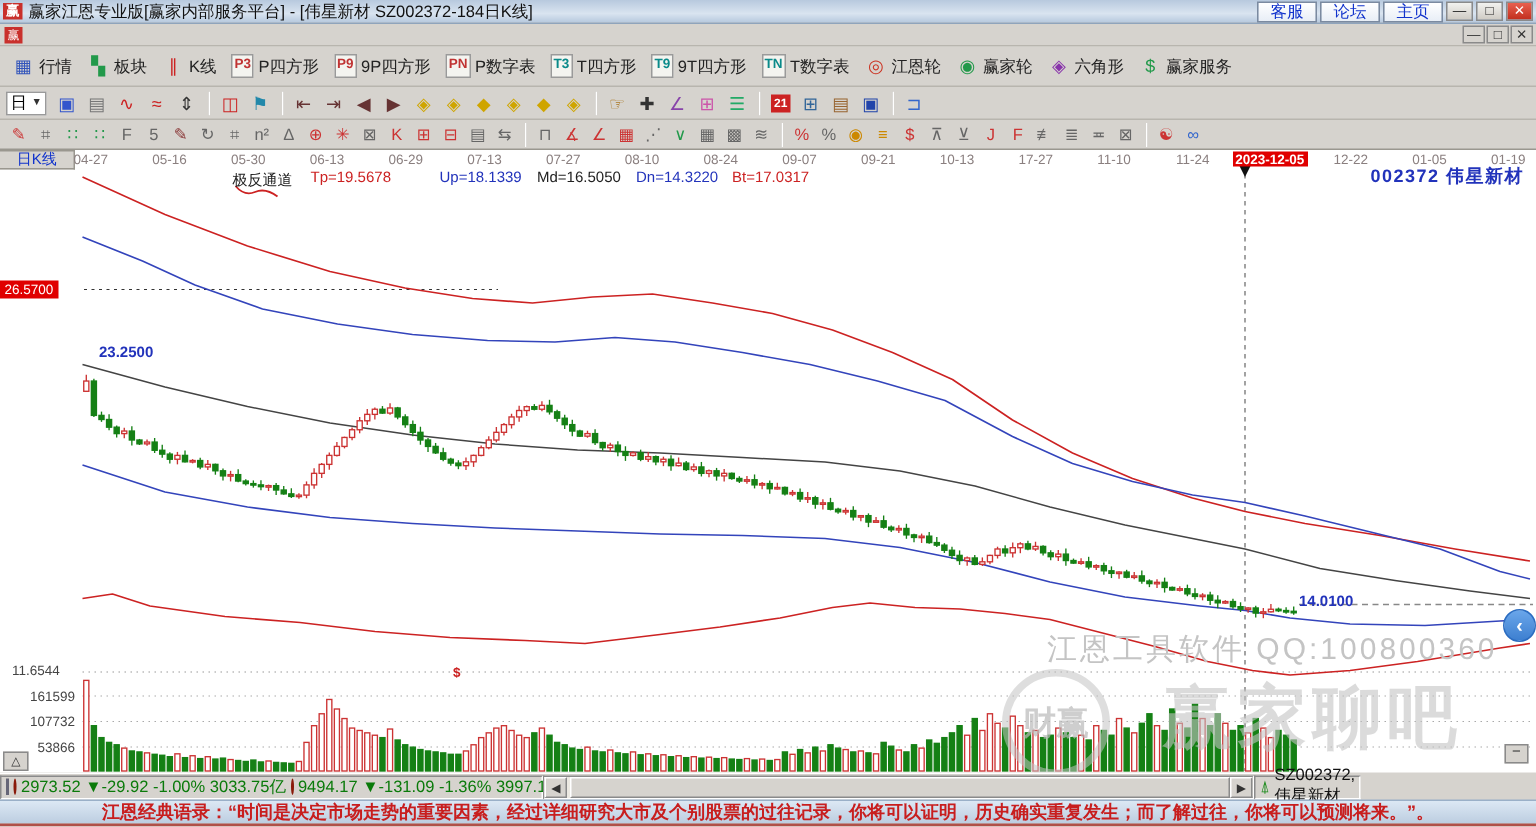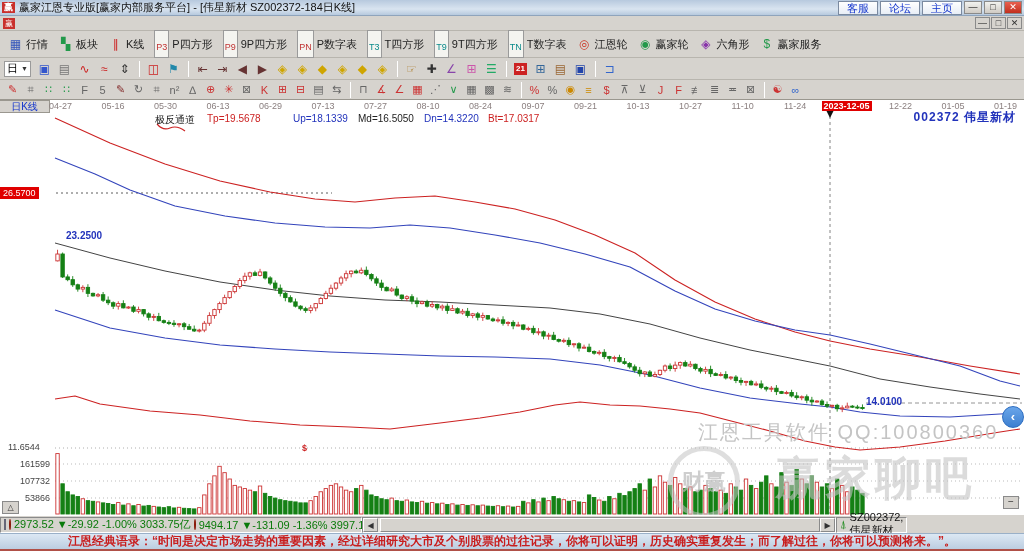--- a/index.html
+++ b/index.html
@@ -20,21 +20,21 @@
   #menubar { left:0; top:16px; width:1024px; height:15px; background:#d6d3ce; display:flex; align-items:center; border-bottom:1px solid #b8b5ae; }
   #menubar .logo2 { width:12px; height:11px; background:#c9302c; color:#fff; font-size:8px; line-height:11px; text-align:center; margin:0 6px 0 3px; }
   .menu-item { padding:1px 9px; color:#111; }
   #menubar .child-ctrls { margin-left:auto; display:flex; gap:1px; margin-right:2px; }
   .child-ctrls span { width:15px; height:12px; border:1px solid #8a8a8a; background:#d6d3ce; font-size:9px; line-height:10px; text-align:center; color:#333; }
 
   
   #toolbarA { left:0; top:31px; width:1024px; height:27px; background:#d6d3ce; border-bottom:1px solid #b8b5ae; display:flex; align-items:center; padding-left:4px; }
   .ta-item { display:flex; align-items:center; gap:3px; padding:2px 6px 2px 4px; color:#222; white-space:nowrap; }
   .ta-item .ico { font-size:12px; width:15px; text-align:center; }
-  .ta-item .badge { font-size:9px; font-weight:normal; border:1px solid #9a9a9a; background:#f4f4f0; padding:11px 1px; height:28px; line-height:11px; }
+  .ta-item .badge { font-size:9px; font-weight:bold; border:1px solid #9a9a9a; background:#f4f4f0; padding:0 1px; height:16px; line-height:11px; }
 
   
   #toolbarB { left:0; top:58px; width:1024px; height:22px; background:#d6d3ce; border-bottom:1px solid #b8b5ae; display:flex; align-items:center; padding-left:4px; }
   #toolbarC { left:0; top:80px; width:1024px; height:20px; background:#d6d3ce; border-bottom:1px solid #9a978f; display:flex; align-items:center; padding-left:4px; }
   .tbi { width:19px; height:17px; display:inline-flex; align-items:center; justify-content:center; font-size:12px; margin-right:1px; }
   .tbi.small { width:17px; height:15px; font-size:11px; }
   .vsep { width:1px; height:16px; background:#9a978f; border-right:1px solid #fff; margin:0 4px; }
   #periodbox { display:flex; align-items:center; border:1px solid #9a9a9a; background:#fff; height:16px; padding:0 2px; margin-right:4px; }
   #periodbox .caret { font-size:7px; margin-left:3px; color:#333; }
   .badge21 { background:#cc2222; color:#fff; font-size:8px; font-weight:bold; padding:0 2px; height:12px; line-height:12px; }
@@ -759,21 +759,21 @@
     <span class="datelab" style="left: 154px;">05-30</span>
     <span class="datelab" style="left: 206.5px;">06-13</span>
     <span class="datelab" style="left: 259px;">06-29</span>
     <span class="datelab" style="left: 311.5px;">07-13</span>
     <span class="datelab" style="left: 364px;">07-27</span>
     <span class="datelab" style="left: 416.5px;">08-10</span>
     <span class="datelab" style="left: 469px;">08-24</span>
     <span class="datelab" style="left: 521.5px;">09-07</span>
     <span class="datelab" style="left: 574px;">09-21</span>
     <span class="datelab" style="left: 626.5px;">10-13</span>
-    <span class="datelab" style="left: 679px;">10-27</span>
+    <span class="datelab" style="left: 679px;">17-27</span>
     <span class="datelab" style="left: 731.5px;">11-10</span>
     <span class="datelab" style="left: 784px;">11-24</span>
     <span class="datelab hl" style="left: 821.5px;">2023-12-05</span>
     <span class="datelab" style="left: 889px;">12-22</span>
     <span class="datelab" style="left: 941.5px;">01-05</span>
     <span class="datelab" style="left: 994px;">01-19</span>
   </div>
 <div id="legend-row">
     <span class="legend-item" style="left: 155px; color: rgb(34, 34, 34);">极反通道</span>
     <span class="legend-item" style="left: 207px; color: rgb(204, 34, 34);">Tp=19.5678</span>

